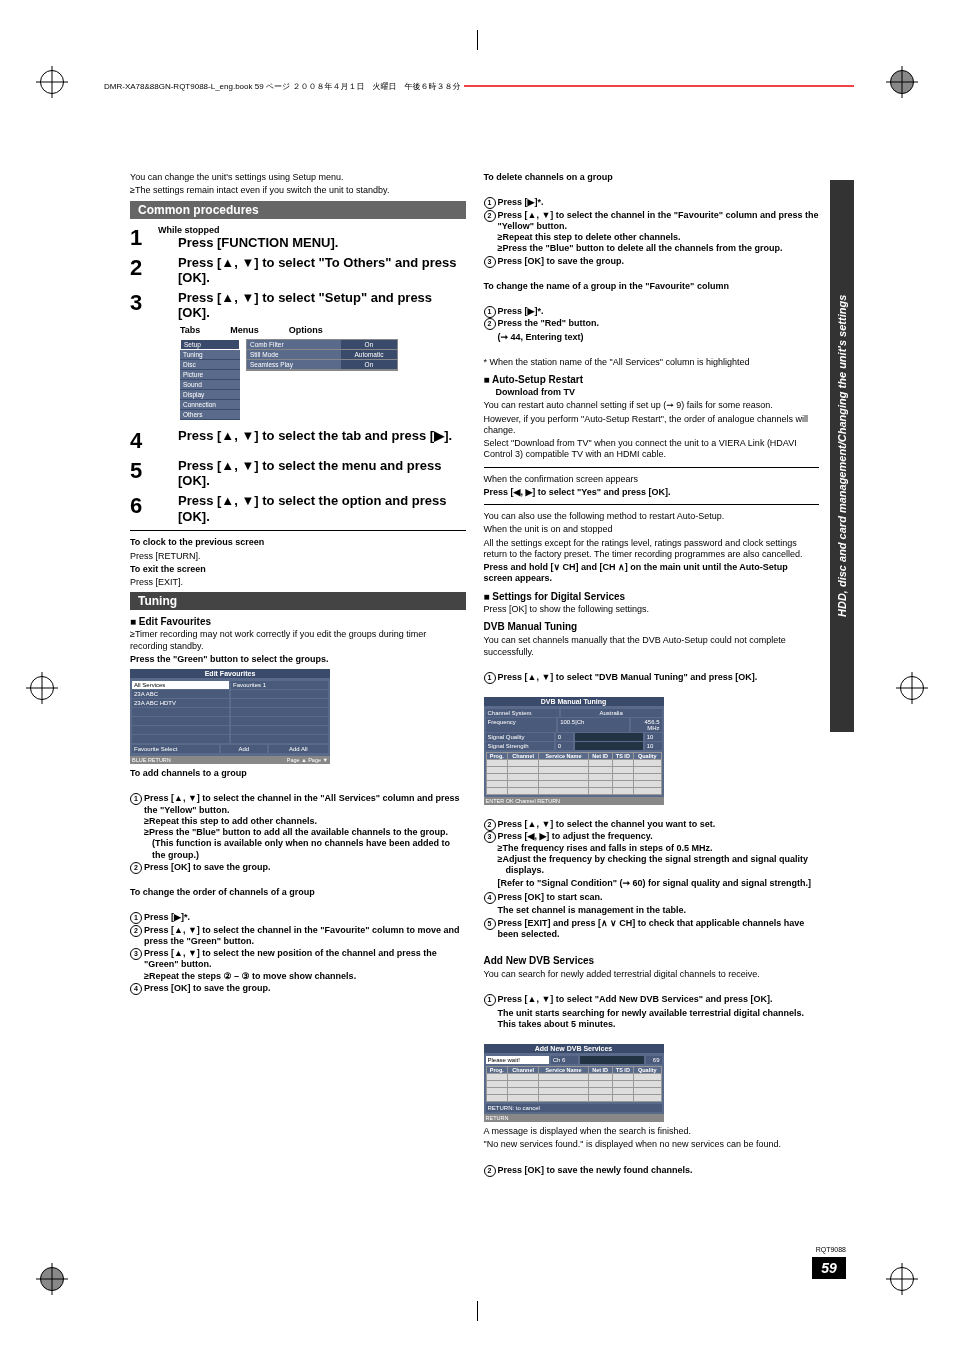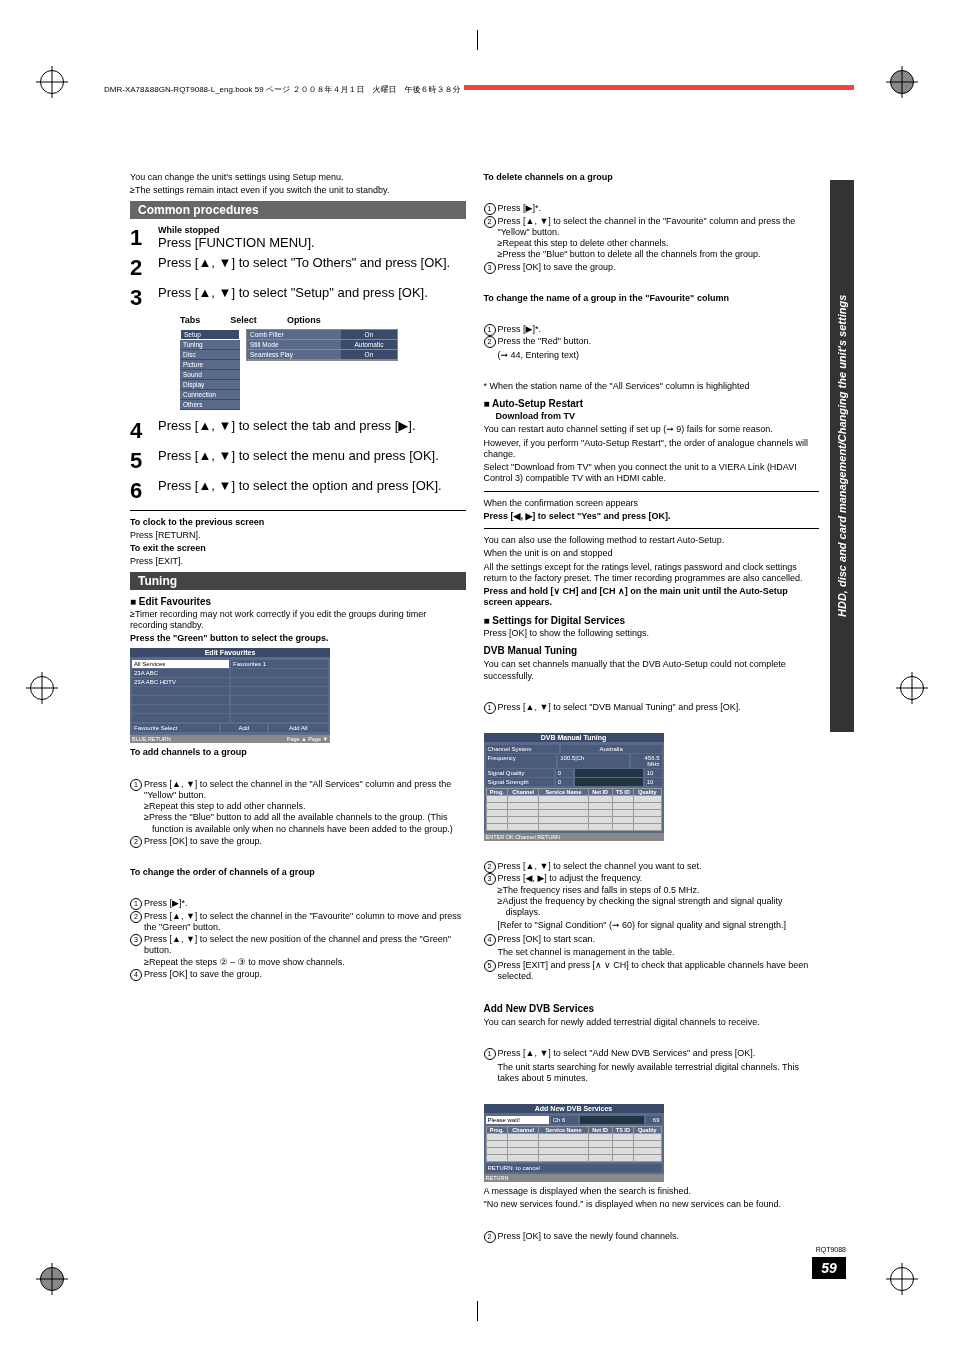--- a/index.html
+++ b/index.html
@@ -32,21 +32,21 @@
   .reg-tl { top: 70px; left: 40px; }
   .reg-tr { top: 70px; right: 40px; background: #888; }
   .reg-ml { top: 50%; left: 30px; }
   .reg-mr { top: 50%; right: 30px; }
   .reg-bl { bottom: 60px; left: 40px; background: #888; }
   .reg-br { bottom: 60px; right: 40px; }
 
   .header-line {
     position: absolute;
     top: 85px; left: 100px; right: 100px;
-    border-top: 5px solid #ef4444;
+    border-top: 2px solid #ef4444;
     font-size: 8px;
     padding-top: 0;
     text-align: right;
   }
   .header-text { position: absolute; top: -6px; left: 0; background:#fff; padding: 0 4px;}
 
   .spread-title {
     position: absolute;
     top: 115px; left: 130px; right: 130px;
     background: #444; color: #fff;
@@ -81,21 +81,21 @@
   .col { flex: 1; min-width: 0; }
   .section-bar {
     background: #666; color: #fff; font-weight: bold;
     font-size: 12px; padding: 2px 8px; margin: 4px 0 6px 0;
   }
   .section-bar.dark { background: #444; }
   .step-row { display:flex; gap:8px; margin: 4px 0; }
   .step-num { font-size: 22px; font-weight: bold; width: 20px; flex-shrink:0; }
   .step-body { flex:1; }
   .step-body .small { font-size: 9px; font-weight: bold; }
-  .step-body .big { font-size: 13px; font-weight: normal; line-height:1.2; }
+  .step-body .big { font-size: 13px; font-weight: bold; line-height:1.2;margin-left:20px; }
   .labels-row { display:flex; gap: 30px; font-size:9px; font-weight:bold; margin-left:50px; margin-top:4px;}
   .setup-box {
     margin: 4px 0 8px 50px;
     width: 220px;
     border: none;
     font-size: 7px;
   }
   .setup-box .tabs-col {
     display: inline-block; vertical-align: top; width: 60px;
   }
@@ -103,21 +103,21 @@
   .tab-item.sel { background:#3a4a6a; border:1px solid #fff;}
   .setup-menu { display:inline-block; vertical-align:top; margin-left:4px; width:150px; border:1px solid #888;}
   .menu-row { display:flex; border-bottom:1px solid #888; }
   .menu-row span { padding:1px 3px; }
   .menu-row .m-name { flex:1; background:#5a6a8a; color:#fff; font-size:6.5px;}
   .menu-row .m-val { width:50px; background:#3a4a6a; color:#fff; font-size:6.5px; text-align:center;}
   .hr { border:none; border-top:1px solid #000; margin:6px 0;}
   .para { font-size:9px; line-height:1.25; margin:2px 0;}
   .bold { font-weight:bold; }
   .subhead { font-size:10px; font-weight:bold; margin-top:6px;}
-  ol.circled { list-style:none; padding-left:0; margin:20px 0; counter-reset: item;}
+  ol.circled { list-style:none; padding-left:0; margin:14px 0; counter-reset: item; font-weight: bold;}
   ol.circled > li { font-size:9px; line-height:1.25; margin:1px 0; padding-left:14px; position:relative;}
   ol.circled > li::before { counter-increment:item; content: counter(item); position:absolute; left:0; top:0; width:10px; height:10px; border:0.7px solid #000; border-radius:50%; font-size:7px; text-align:center; line-height:10px;}
   .bullet-indent { padding-left:8px; text-indent:-8px; font-size:9px; line-height:1.25;}
   .screenshot {
     margin: 4px 0 4px 0;
     background:#5a6a8a;
     color:#fff;
     font-size:6px;
     width: 180px;
   }
@@ -180,21 +180,21 @@
       </div>
       <div class="step-row">
         <div class="step-num">3</div>
         <div class="step-body">
             <div class="big">Press [▲, ▼] to select "Setup" and press [OK].</div>
           </div>
       </div>
 
       <div class="labels-row">
         <span>Tabs</span>
-        <span>Select</span>
+        <span>Menus</span>
         <span>Options</span>
       </div>
       <div class="setup-box">
         <div class="tabs-col">
           <div class="tab-item sel">Setup</div>
           <div class="tab-item">Tuning</div>
           <div class="tab-item">Disc</div>
           <div class="tab-item">Picture</div>
           <div class="tab-item">Sound</div>
           <div class="tab-item">Display</div>

